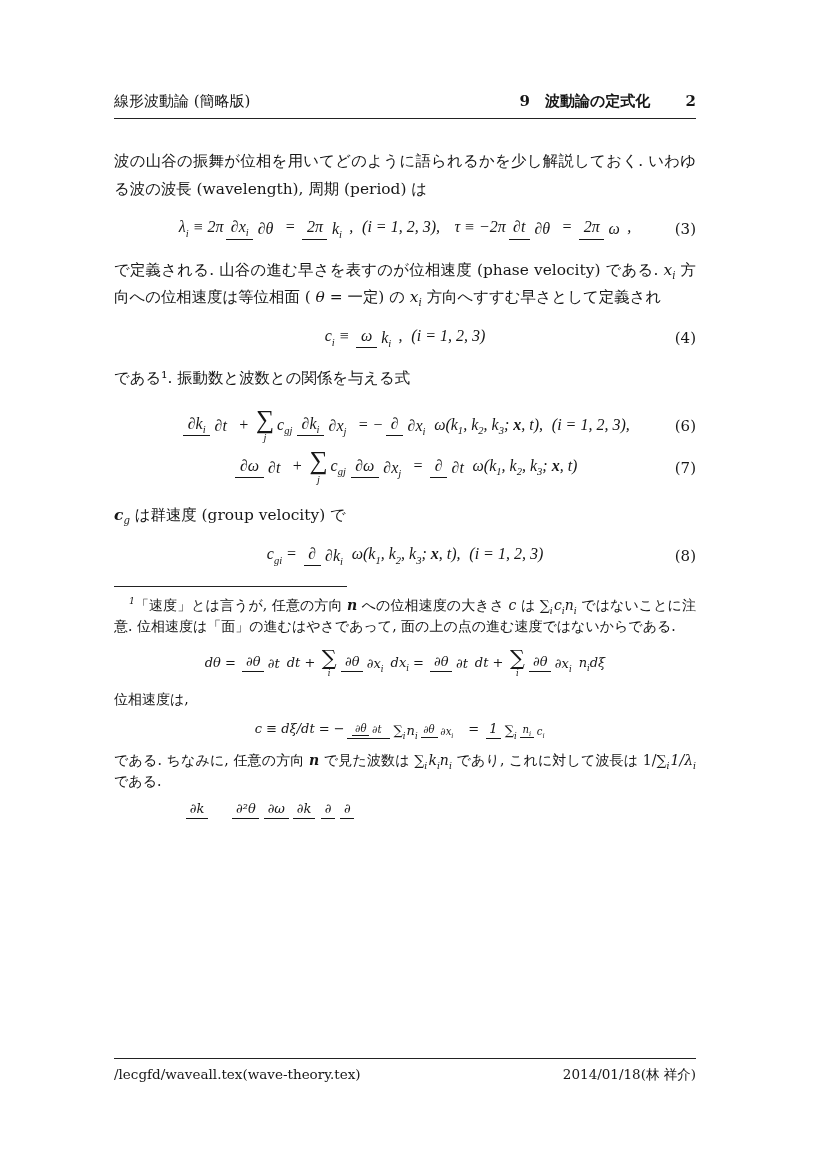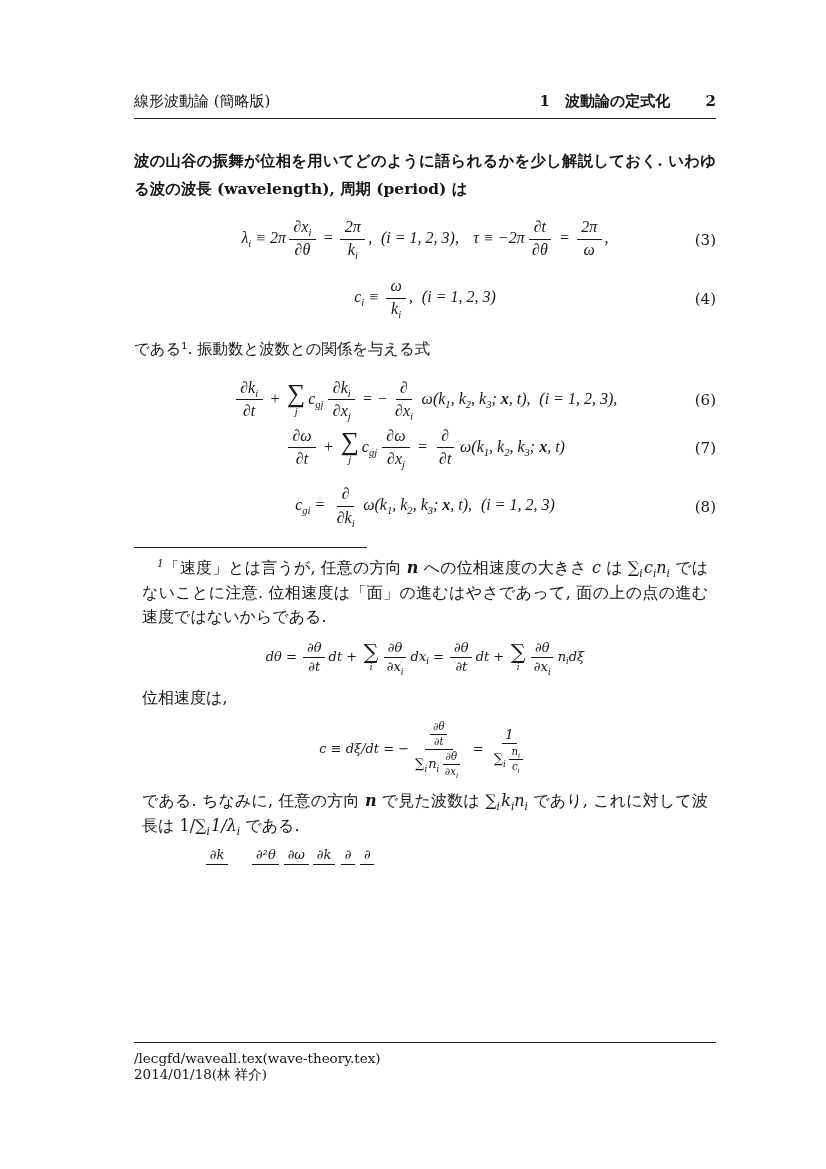--- a/index.html
+++ b/index.html
@@ -1,73 +1,73 @@
 <!DOCTYPE html>
 <html><head>
 <meta charset="utf-8">
 <style>
   html,body{margin:0;padding:0;}
   body{
     width:826px;height:1169px;background:#ffffff;color:#161616;
     font-family:"DejaVu Serif","Liberation Serif",serif;
     position:relative;overflow:hidden;
   }
-  .sheet{position:absolute;left:134px;top:0;width:582px;height:1169px;}
+  .sheet{position:absolute;left:114px;top:0;width:582px;height:1169px;}
   
   .pg-header{display:flex;justify-content:space-between;align-items:baseline;
     padding-top:92px;font-size:15px;}
   .hd-right{white-space:nowrap;font-weight:bold;}
   .hd-page{margin-left:30px;}
   .hrule{border-top:1px solid #222;margin-top:7px;}
   
   .par{font-size:15.4px;line-height:1.79;text-align:justify;margin:0;}
-  .par-first{margin-top:29px;font-weight:bold;}
+  .par-first{margin-top:29px;}
   
   .mi{font-style:italic;}
   .jp{font-style:normal;}
   .mbi{font-style:italic;font-weight:bold;}
   sub,sup{font-size:0.66em;line-height:0;font-style:italic;}
   .msp{display:inline-block;}
-  .frac{display:inline-flex;flex-direction:column;align-items:center;
+  .frac{display:inline-flex;align-items:center;
     vertical-align:middle;text-align:center;margin:0 0.18em;line-height:1.18;}
   .frac .fnum{display:block;padding:0 0.28em 0.1em;border-bottom:1px solid currentColor;}
   .frac .fden{display:block;padding:0.1em 0.28em 0;}
   .frac .frac{font-size:0.78em;}
   .sum{display:inline-flex;flex-direction:column;align-items:center;
     vertical-align:middle;margin:0 0.18em;line-height:1;}
   .sum .sig{font-size:1.6em;line-height:0.95;font-style:normal;}
   .sum .lim{font-size:0.66em;font-style:italic;line-height:1;margin-top:0.08em;}
   
   .eq-row{display:flex;align-items:center;margin:15px 0 17px;}
   .eq-fill{flex:1;}
   .eq-fill.right{text-align:right;}
   .eq{font-size:16px;white-space:nowrap;font-family:Liberation Serif, serif;}
   .eq-num{font-size:15px;}
   
   .fnrule{width:40%;border-top:1px solid #222;margin:20px 0 8px;}
-  .fn{font-size:16px;line-height:1.52;text-align:justify;margin:8px;}
+  .fn{font-size:14px;line-height:1.52;text-align:justify;margin:0;}
   .fn-indent{text-indent:15px;}
   .fneq{text-align:center;font-size:13px;margin:11px 0;white-space:nowrap;}
   .aln{font-size:13px;margin:9px 0 9px 50px;white-space:nowrap;}
   .aln .lhs{display:inline-block;width:66px;text-align:center;vertical-align:middle;}
   .aln .rhs{display:inline-block;vertical-align:middle;}
   
   .pg-footer{position:absolute;left:0;bottom:85px;width:582px;}
   .frule{border-top:1px solid #222;margin-bottom:7px;}
-  .pg-footer .row{display:flex;justify-content:space-between;font-size:13.5px;flex-direction:column;}
+  .pg-footer .row{display:flex;justify-content:space-between;font-size:13.5px;}
 </style>
 </head>
 <body>
 
 <div class="sheet">
 
   <div class="pg-header">
     <span class="hd-left">線形波動論 (簡略版)</span>
     <span class="hd-right">
-      <span class="hd-sec">1　波動論の定式化</span>
+      <span class="hd-sec">9　波動論の定式化</span>
       <span class="hd-page">2</span>
     </span>
   </div>
   <div class="hrule"></div>
 
   <p class="par par-first"><span class="jp">波の山谷の振舞が位相を用いてどのように語られるかを少し解説しておく.  いわゆる波の波長 (wavelength), 周期 (period) は</span></p>
 
   <div class="eq-row">
     <span class="eq-fill"></span>
     <span class="eq"><span class="mi">λ</span><sub>i</sub><span class="mi"> ≡ 2π</span><span class="frac">
@@ -79,20 +79,21 @@
         </span><span class="mi">,</span><span class="msp" style="width: 0.55em;"></span><span class="mi">(i = 1, 2, 3),</span><span class="msp" style="width: 0.9em;"></span><span class="mi">τ ≡ −2π</span><span class="frac">
           <span class="fnum"><span class="mi">∂t</span></span>
           <span class="fden"><span class="mi">∂θ</span></span>
         </span><span class="mi"> = </span><span class="frac">
           <span class="fnum"><span class="mi">2π</span></span>
           <span class="fden"><span class="mi">ω</span></span>
         </span><span class="mi">,</span></span>
     <span class="eq-fill right"><span class="eq-num">(3)</span></span>
   </div>
 
+  <p class="par"><span class="jp">で定義される. 山谷の進む早さを表すのが位相速度 (phase velocity) である. </span><span class="mi">x</span><sub>i</sub><span class="jp"> 方向への位相速度は等位相面 ( </span><span class="mi">θ</span><span class="jp"> = 一定) の </span><span class="mi">x</span><sub>i</sub><span class="jp"> 方向へすすむ早さとして定義され</span></p>
 
   <div class="eq-row">
     <span class="eq-fill"></span>
     <span class="eq"><span class="mi">c</span><sub>i</sub><span class="mi"> ≡ </span><span class="frac">
           <span class="fnum"><span class="mi">ω</span></span>
           <span class="fden"><span class="mi">k</span><sub>i</sub></span>
         </span><span class="mi">,</span><span class="msp" style="width: 0.55em;"></span><span class="mi">(i = 1, 2, 3)</span></span>
     <span class="eq-fill right"><span class="eq-num">(4)</span></span>
   </div>
 
@@ -128,20 +129,21 @@
         </span><span class="mi">c</span><sub>gj</sub><span class="msp" style="width: 0.12em;"></span><span class="frac">
           <span class="fnum"><span class="mi">∂ω</span></span>
           <span class="fden"><span class="mi">∂</span><span class="mi">x</span><sub>j</sub></span>
         </span><span class="mi"> = </span><span class="frac">
           <span class="fnum"><span class="mi">∂</span></span>
           <span class="fden"><span class="mi">∂t</span></span>
         </span><span class="msp" style="width: 0.08em;"></span><span class="mi">ω(</span><span class="mi">k</span><sub>1</sub><span class="mi">, </span><span class="mi">k</span><sub>2</sub><span class="mi">, </span><span class="mi">k</span><sub>3</sub><span class="mi">; </span><span class="mbi">x</span><span class="mi">, t)</span></span>
     <span class="eq-fill right"><span class="eq-num">(7)</span></span>
   </div>
 
+  <p class="par"><span class="mbi">c</span><sub>g</sub><span class="jp"> は群速度 (group velocity) で</span></p>
 
   <div class="eq-row">
     <span class="eq-fill"></span>
     <span class="eq"><span class="mi">c</span><sub>gi</sub><span class="mi"> = </span><span class="frac">
           <span class="fnum"><span class="mi">∂</span></span>
           <span class="fden"><span class="mi">∂</span><span class="mi">k</span><sub>i</sub></span>
         </span><span class="msp" style="width: 0.08em;"></span><span class="mi">ω(</span><span class="mi">k</span><sub>1</sub><span class="mi">, </span><span class="mi">k</span><sub>2</sub><span class="mi">, </span><span class="mi">k</span><sub>3</sub><span class="mi">; </span><span class="mbi">x</span><span class="mi">, t),</span><span class="msp" style="width: 0.55em;"></span><span class="mi">(i = 1, 2, 3)</span></span>
     <span class="eq-fill right"><span class="eq-num">(8)</span></span>
   </div>
 

